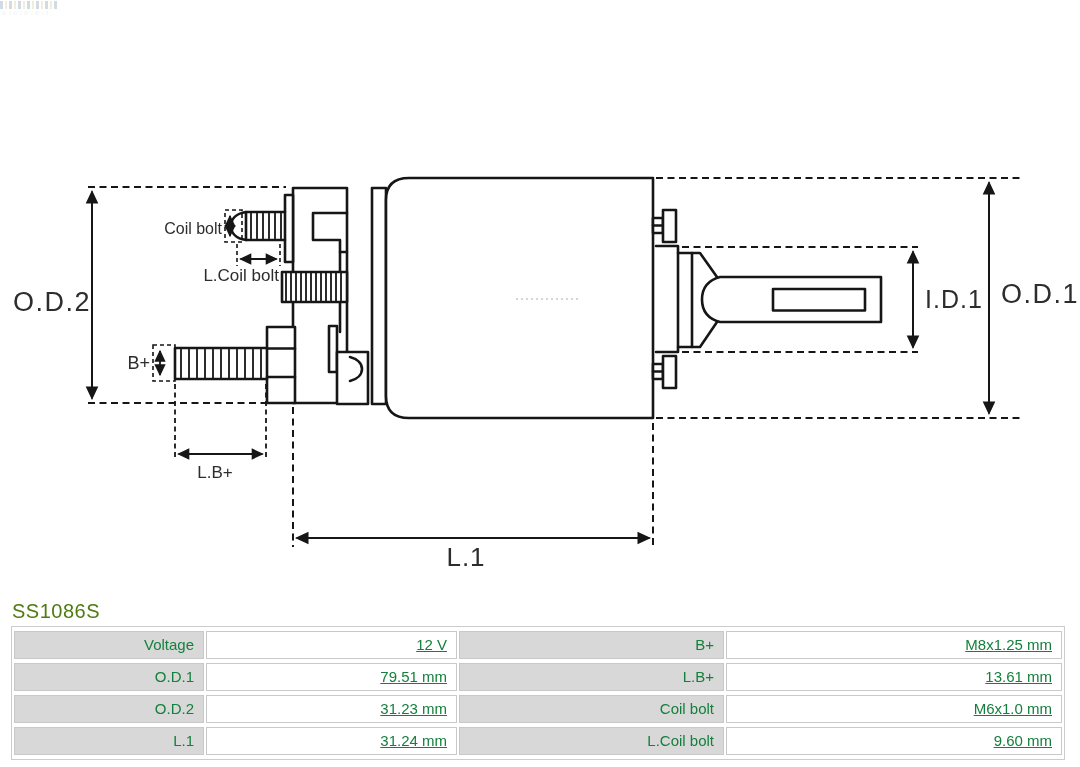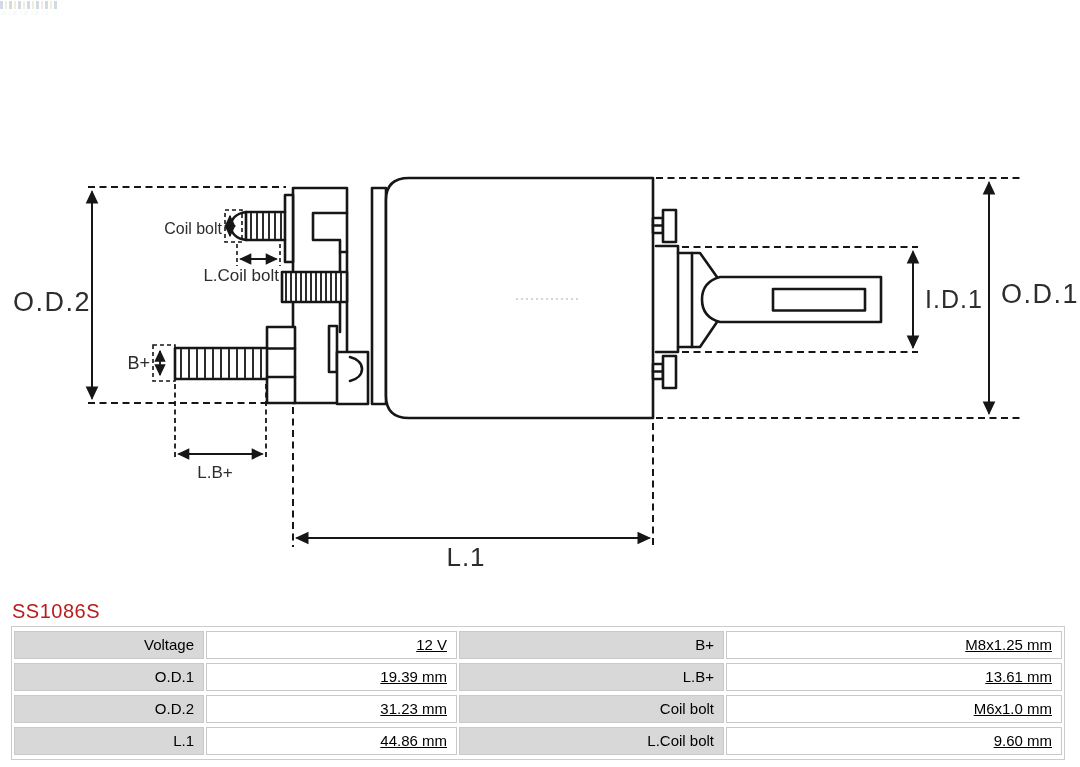--- a/index.html
+++ b/index.html
@@ -18,33 +18,33 @@
   .logo-fragment:after{
     content:"";position:absolute;left:2px;top:10px;width:46px;height:4px;opacity:.45;
     background:repeating-linear-gradient(90deg,#dfe7ee 0 4px,#ffffff 4px 7px,#f2ecd4 7px 9px,#ffffff 9px 11px);
   }
 
   svg.diagram{position:absolute;left:0;top:0;}
   svg.diagram text{fill:#2d2d2d;font-family:"Liberation Sans",sans-serif;}
 
   .part-number{
     position:absolute;left:12px;top:600px;margin:0;
-    font-size:20px;font-weight:500;letter-spacing:.5px;color:#b91c1c;
+    font-size:20px;font-weight:500;letter-spacing:.5px;color:#4d7c0f;
   }
 
   .spec-table-wrap{
     position:absolute;left:11px;top:626px;width:1054px;box-sizing:border-box;
     border:1px solid #cccccc;background:#ffffff;
   }
   table.spec{
     width:100%;border-collapse:separate;border-spacing:2px 4px;table-layout:fixed;
   }
   table.spec td{
     height:26px;line-height:26px;border:1px solid #c9c9c9;
-    font-size:15px;color:#000000;text-align:right;
+    font-size:15px;color:#15803d;text-align:right;
     padding:0 9px 0 4px;overflow:hidden;white-space:nowrap;
   }
   td.lbl{background:#d8d8d8;}
   td.val{background:#ffffff;text-decoration:underline;}
 </style>
 </head>
 <body>
 
 <div class="stage">
 
@@ -154,33 +154,33 @@
         </colgroup>
       <tbody>
         <tr>
           <td class="lbl">Voltage</td>
           <td class="val">12 V</td>
           <td class="lbl">B+</td>
           <td class="val">M8x1.25 mm</td>
         </tr>
         <tr>
           <td class="lbl">O.D.1</td>
-          <td class="val">19.39 mm</td>
+          <td class="val">79.51 mm</td>
           <td class="lbl">L.B+</td>
           <td class="val">13.61 mm</td>
         </tr>
         <tr>
           <td class="lbl">O.D.2</td>
           <td class="val">31.23 mm</td>
           <td class="lbl">Coil bolt</td>
           <td class="val">M6x1.0 mm</td>
         </tr>
         <tr>
           <td class="lbl">L.1</td>
-          <td class="val">44.86 mm</td>
+          <td class="val">31.24 mm</td>
           <td class="lbl">L.Coil bolt</td>
           <td class="val">9.60 mm</td>
         </tr>
       </tbody>
     </table>
   </div>
 
 </div>
 
 </body></html>

